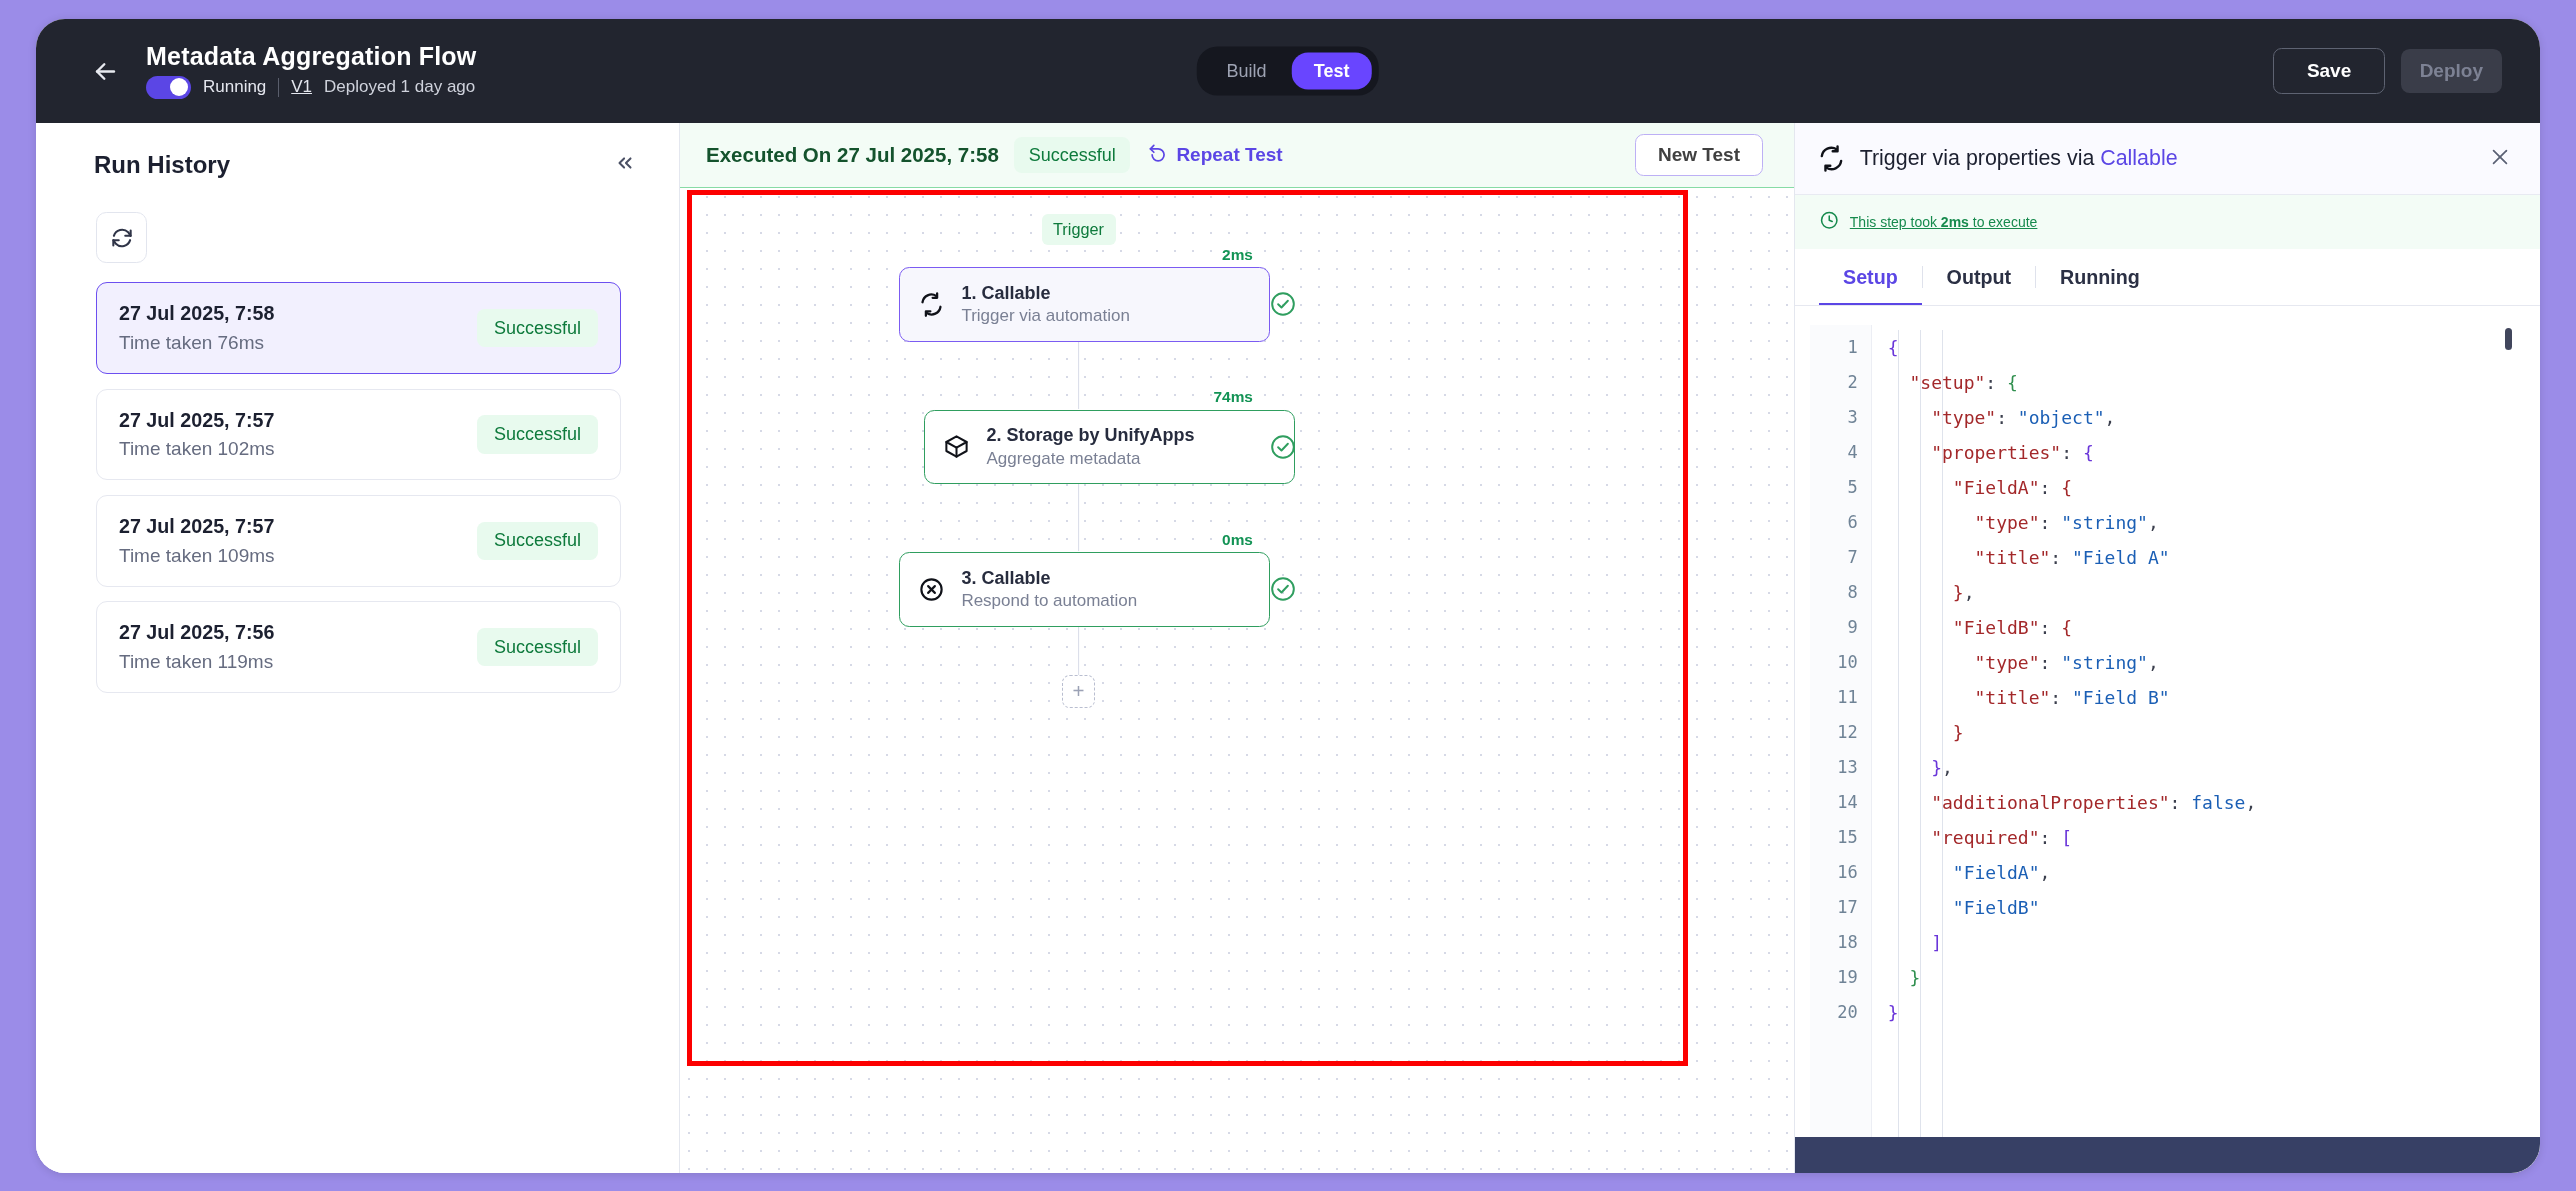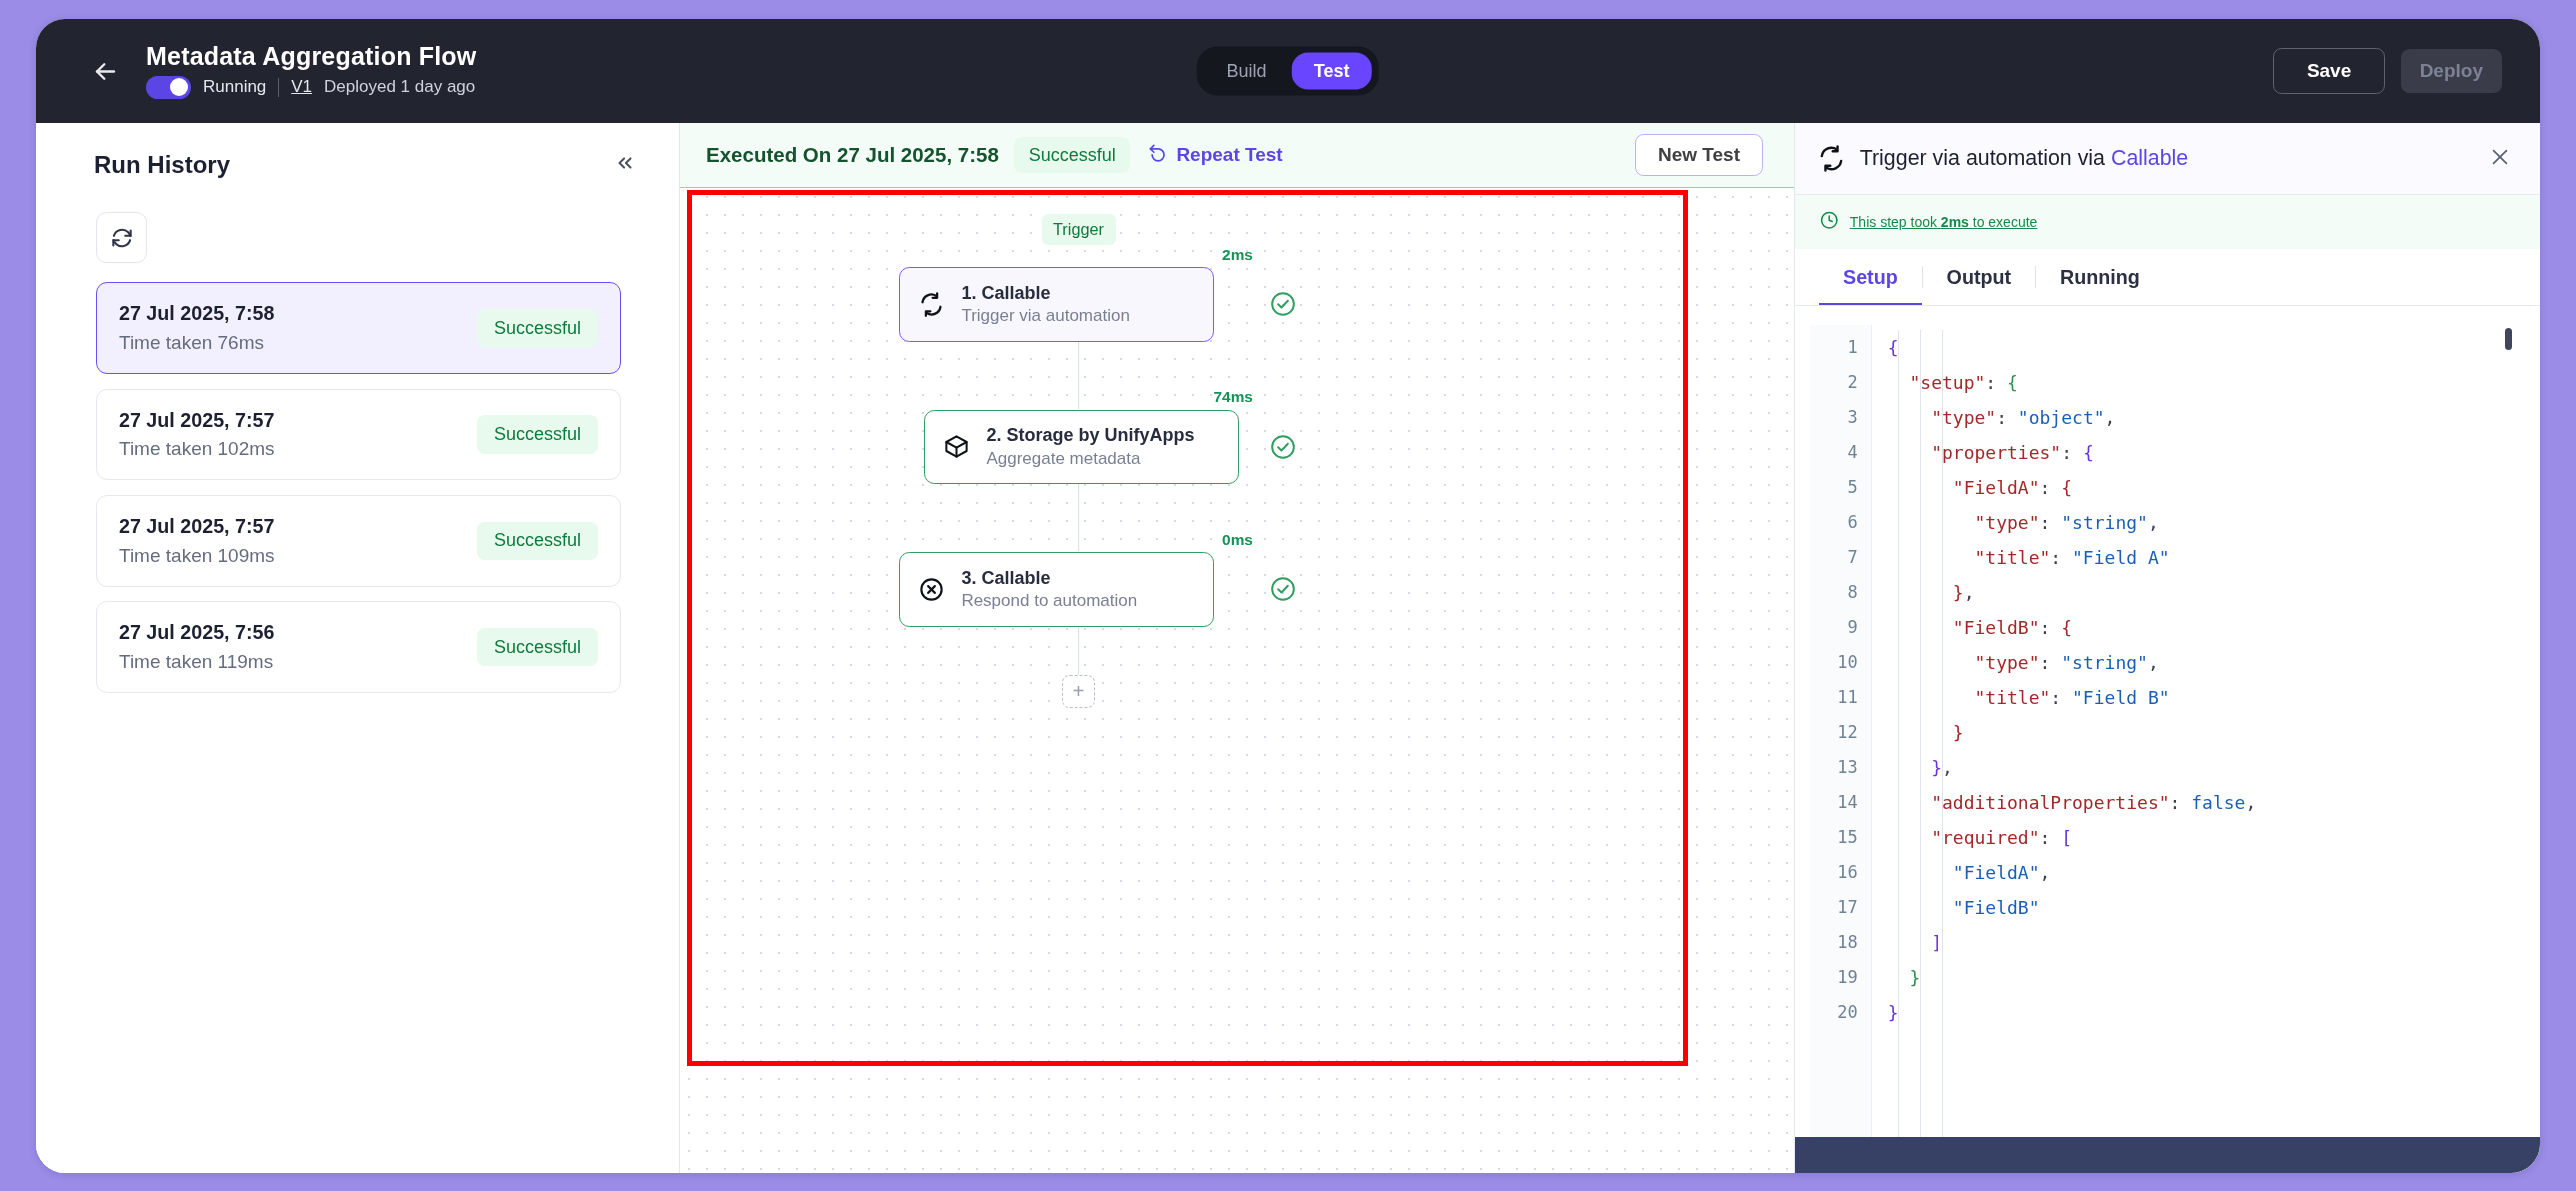--- a/index.html
+++ b/index.html
@@ -230,21 +230,21 @@
   }
   .node-wrap { position: relative; margin-top: 22px; }
   .node-wrap.n2 { margin-top: 68px; padding-left: 25px; }
   .node-wrap.n3 { margin-top: 68px; }
   .ms-label {
     position: absolute;
     right: 5.1px; top: -21.4px;
     font-size: 15.4px; font-weight: 700; color: #139355;
   }
   .node {
-    width: 315px;
+    width: 371px;
     border-radius: 10.3px;
     background: #ffffff;
     display: flex; align-items: center;
     padding: 14.5px 17px;
     gap: 15.4px;
     cursor: pointer;
   }
   .node.selected { border: 1.7px solid #7b5bf2; background: #f7f7fd; }
   .node.done { border: 1.7px solid #2f9e5f; }
   .node-ic { width: 29px; height: 29px; flex: 0 0 auto; display:flex; align-items:center; justify-content:center; }
@@ -557,21 +557,21 @@
     <div class="rpanel">
       <div class="rp-head">
         <span class="rp-icon">
           <svg width="29" height="29" viewBox="0 0 24 24" fill="none" stroke="#101219" stroke-width="2" stroke-linecap="round" stroke-linejoin="round">
               <path d="M4 10a8 8 0 0 1 12.2-5.6"></path>
               <polyline points="17 2 17 6 13 6"></polyline>
               <path d="M20 14a8 8 0 0 1-12.2 5.6"></path>
               <polyline points="7 22 7 18 11 18"></polyline>
             </svg>
         </span>
-        <span class="rp-title"><span>Trigger via automation via </span><span class="accent">Callable</span></span>
+        <span class="rp-title"><span>Trigger via properties via </span><span class="accent">Callable</span></span>
         <span class="rp-close">
           <svg width="22" height="22" viewBox="0 0 24 24" fill="none" stroke="#5a6074" stroke-width="1.9" stroke-linecap="round">
               <line x1="5" y1="5" x2="19" y2="19"></line>
               <line x1="19" y1="5" x2="5" y2="19"></line>
             </svg>
         </span>
       </div>
 
       <div class="rp-timing">
         <span>

